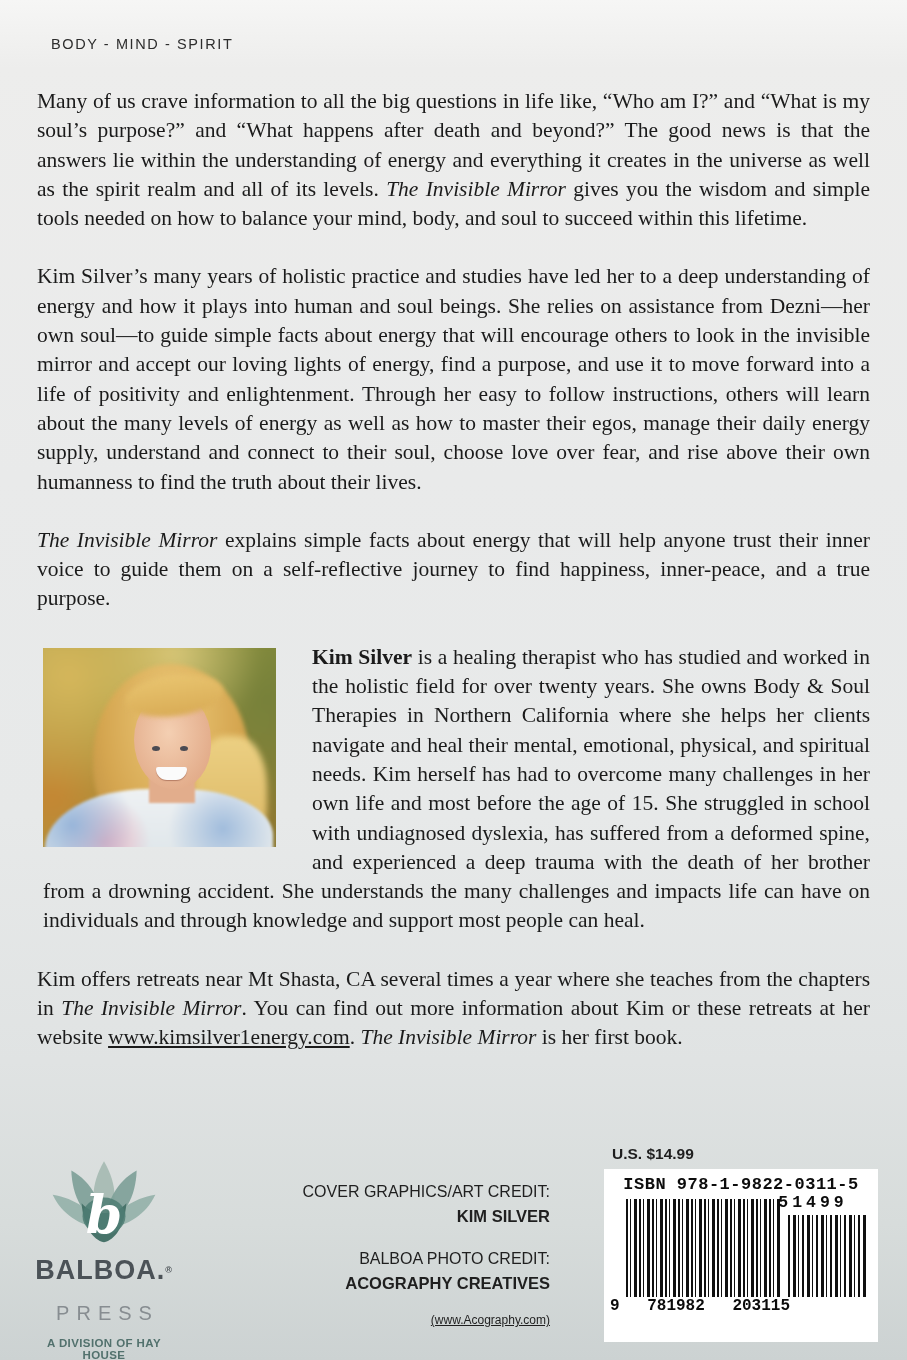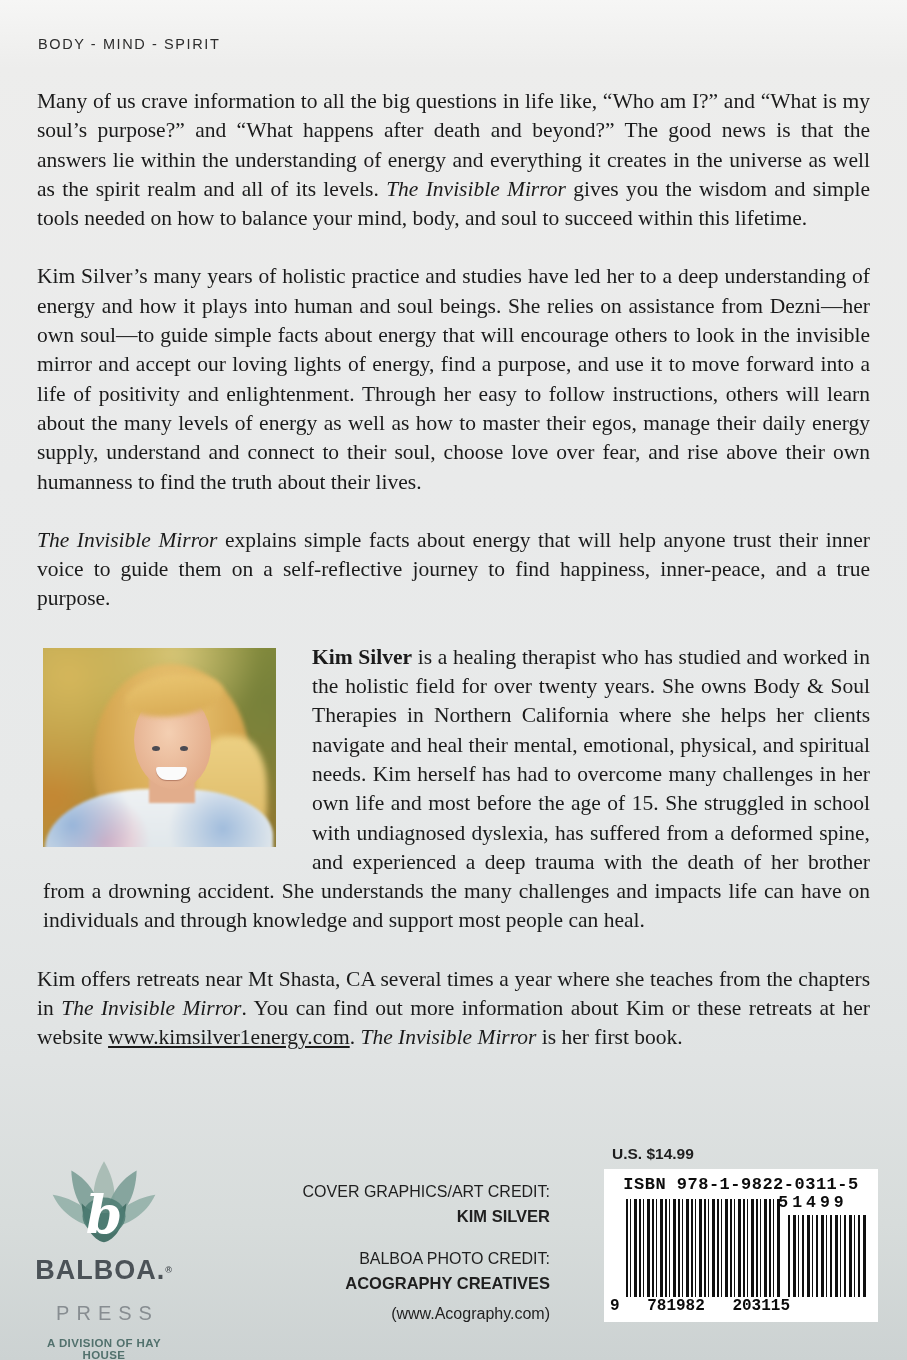--- a/index.html
+++ b/index.html
@@ -2,21 +2,21 @@
 <html><head>
 <meta charset="utf-8">
 <style>
   html,body{margin:0;padding:0;background:#888;}
   .cover{
     position:relative;width:907px;height:1360px;margin:0 auto;overflow:hidden;
     background:linear-gradient(180deg,#f6f6f5 0%,#ededec 5%,#e9eaea 35%,#e7e9e9 60%,#e0e3e3 78%,#d7dcdb 90%,#ccd2d2 100%);
     font-family:"Liberation Serif",serif;color:#1b1b1b;
   }
   .category-label{
-    position:absolute;top:36px;left:38px;
+    position:absolute;top:36px;left:51px;
     font-family:"Liberation Sans",sans-serif;font-size:14.5px;letter-spacing:1.6px;color:#2d2d2d;
   }
   .body-text{
     position:absolute;top:87px;left:37px;width:833px;height:1048px;overflow:hidden;
     font-size:21.5px;line-height:29.3px;text-align:justify;
   }
   .body-text p{margin:0 0 29px 0;}
   .bio{margin:0 0 0 0;padding-left:6px;}
   
   .author-photo{
@@ -61,24 +61,24 @@
     font-family:"Liberation Sans",sans-serif;}
   .pub-name{font-size:27px;font-weight:bold;color:#4b5257;letter-spacing:1px;line-height:1;}
   .pub-name sup{font-size:9px;vertical-align:6px;}
   .pub-press{font-size:20px;color:#878d91;letter-spacing:7px;margin-top:18px;text-indent:7px;}
   .pub-division{margin-top:12px;font-size:11.5px;font-weight:bold;letter-spacing:.4px;color:#52716d;}
   .credits{position:absolute;left:240px;top:1183px;width:310px;text-align:right;
     font-family:"Liberation Sans",sans-serif;color:#1f1f1f;}
   .credits .lbl{font-size:16px;}
   .credits .nm{font-size:16.5px;font-weight:bold;margin-top:6px;}
   .credits .gap{height:24px;}
-  .credits .site{font-size:16px;margin-top:12px;display:inline-block;}
+  .credits .site{font-size:12px;text-decoration:underline;margin-top:20px;display:inline-block;}
   .price{position:absolute;left:612px;top:1145px;font-family:"Liberation Sans",sans-serif;
     font-size:15.5px;font-weight:600;color:#1e1e1e;}
-  .barcode-box{position:absolute;left:604px;top:1169px;width:274px;height:153px;background:#fff;}
+  .barcode-box{position:absolute;left:604px;top:1169px;width:274px;height:173px;background:#fff;}
   .isbn-line{position:absolute;top:6px;left:0;right:0;text-align:center;
     font-family:"Liberation Mono",monospace;font-weight:bold;font-size:17px;letter-spacing:.5px;color:#0c0c0c;}
   .main-bars{position:absolute;left:22px;top:30px;width:156px;height:98px;
     background:repeating-linear-gradient(90deg,#101010 0 2px,transparent 2px 4px,#101010 4px 5px,transparent 5px 8px,#101010 8px 11px,transparent 11px 13px);}
   .ean-digits{position:absolute;left:6px;top:128px;width:180px;display:flex;justify-content:space-between;
     font-family:"Liberation Mono",monospace;font-weight:bold;font-size:16px;color:#0c0c0c;}
   .addon-digits{position:absolute;right:24px;top:24px;width:82px;text-align:center;
     font-family:"Liberation Mono",monospace;font-weight:bold;font-size:16.5px;letter-spacing:4px;color:#0c0c0c;}
   .addon-bars{position:absolute;right:12px;top:46px;width:78px;height:82px;
     background:repeating-linear-gradient(90deg,#101010 0 2px,transparent 2px 5px,#101010 5px 8px,transparent 8px 10px,#101010 10px 11px,transparent 11px 14px);}

